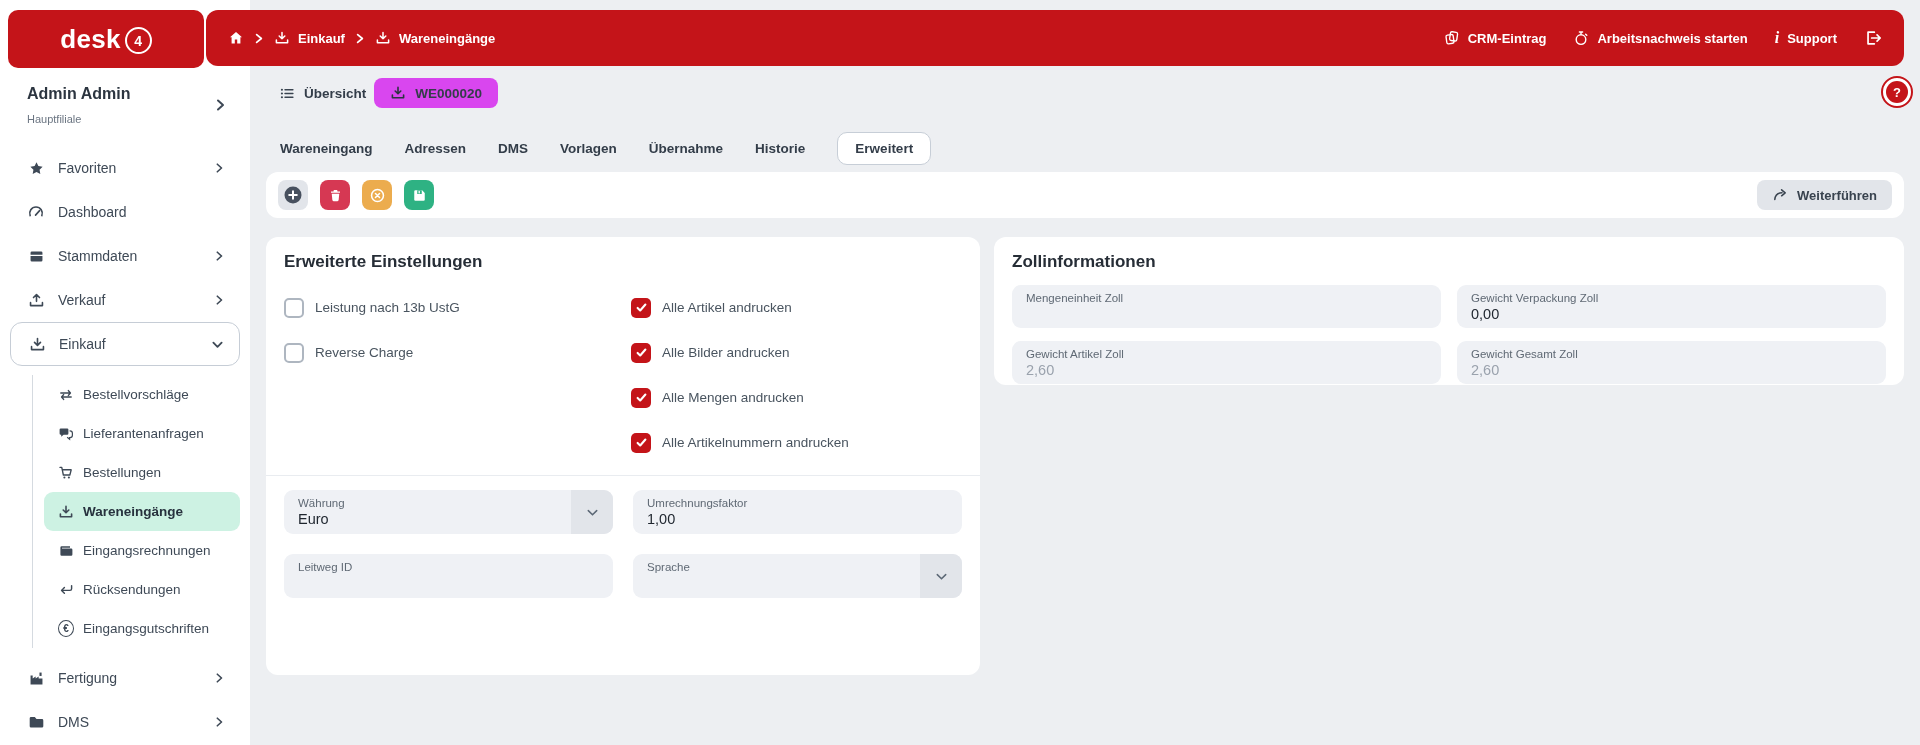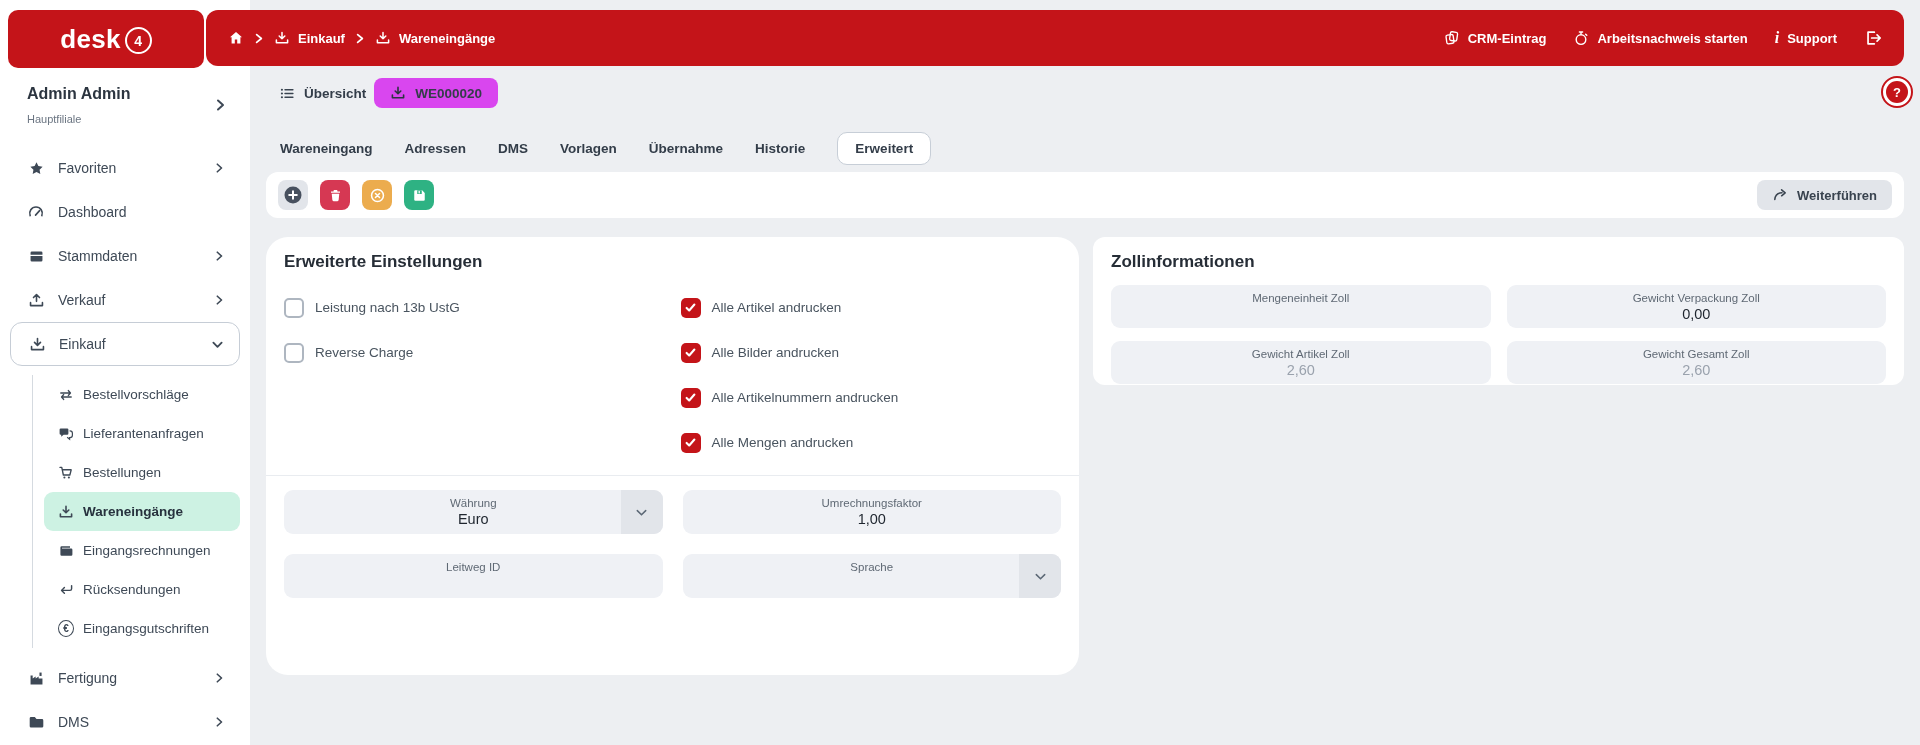--- a/index.html
+++ b/index.html
@@ -55,37 +55,37 @@
   .tb-btn{width:30px;height:30px;border-radius:8px;display:flex;align-items:center;justify-content:center;margin-right:12px;cursor:pointer;border:0;padding:0;}
   .tb-neutral{background:#e2e5ea;}
   .tb-danger{background:var(--toolbar-delete-red,#d63853);}
   .tb-warn{background:var(--toolbar-warn-orange,#ecac4e);}
   .tb-ok{background:var(--toolbar-save-green,#2eb283);}
   .forward-btn{margin-left:auto;background:#e2e5ea;border-radius:8px;height:30px;display:flex;align-items:center;gap:9px;
                padding:0 15px;font-size:13px;font-weight:600;color:#39434f;cursor:pointer;border:0;}
 
   .cards{display:flex;gap:14px;margin-top:19px;align-items:flex-start;}
   .card{background:#fff;border-radius:12px;padding:14px 18px;box-sizing:border-box;}
-  .card-settings{width:813px;height:438px;border-radius:22px;}
+  .card-settings{width:714px;height:438px;}
   .card-zoll{flex:1;height:148px;}
   .card-title{font-size:17px;font-weight:700;color:#262d36;margin:0 0 12px;line-height:22px;}
 
   .cb-cols{display:flex;}
   .cb-col{width:50%;}
   .cb-col.right{padding-left:8px;box-sizing:border-box;}
   .cb-row{height:45px;display:flex;align-items:center;gap:11px;cursor:pointer;}
   .cb{width:20px;height:20px;border-radius:5px;box-sizing:border-box;flex:none;display:flex;align-items:center;justify-content:center;}
   .cb-off{background:#fff;border:2px solid #aeb6c0;}
   .cb-on{background:var(--brand-red,#c41419);}
   .cb-label{font-size:13.5px;color:#49545f;}
   .divider{border:0;border-top:1px solid #e9ecf0;margin:10px -18px 14px;}
 
   .fields{display:grid;grid-template-columns:1fr 1fr;column-gap:24px;row-gap:10px;gap:20px;}
   .fields.tight{column-gap:16px;row-gap:13px;}
-  .field{position:relative;background:#eff1f5;border-radius:9px;height:44px;padding:6px 14px 0;box-sizing:border-box;cursor:text;text-align:center;}
+  .field{position:relative;background:#eff1f5;border-radius:9px;height:44px;padding:6px 14px 0;box-sizing:border-box;cursor:text;}
   .field.h43{height:43px;}
   .f-label{font-size:11.5px;color:#5f6974;line-height:14px;}
   .f-value{font-size:14.5px;color:#1e252e;line-height:19px;}
   .f-muted{color:#9aa2ad;}
   .sel-strip{position:absolute;right:0;top:0;bottom:0;width:42px;background:#e2e5ea;border-radius:0 9px 9px 0;
              display:flex;align-items:center;justify-content:center;color:#5c6876;cursor:pointer;}
 </style>
 </head>
 <body>
 
@@ -448,29 +448,29 @@
                   </svg>
                 </span>
               <span class="cb-label">Alle Bilder andrucken</span>
             </div>
             <div class="cb-row">
               <span class="cb cb-on">
                   <svg viewBox="0 0 20 20" width="13" height="13" fill="none" stroke="#fff" stroke-width="3.2" stroke-linecap="round" stroke-linejoin="round">
                     <path d="M4 10.6l4 4 8-9.2"></path>
                   </svg>
                 </span>
-              <span class="cb-label">Alle Artikelnummern andrucken</span>
+              <span class="cb-label">Alle Mengen andrucken</span>
             </div>
             <div class="cb-row">
               <span class="cb cb-on">
                   <svg viewBox="0 0 20 20" width="13" height="13" fill="none" stroke="#fff" stroke-width="3.2" stroke-linecap="round" stroke-linejoin="round">
                     <path d="M4 10.6l4 4 8-9.2"></path>
                   </svg>
                 </span>
-              <span class="cb-label">Alle Mengen andrucken</span>
+              <span class="cb-label">Alle Artikelnummern andrucken</span>
             </div>
           </div>
         </div>
 
         <hr class="divider">
 
         <div class="fields">
           <div class="field">
             <div class="f-label">Währung</div>
             <div class="f-value">Euro</div>

